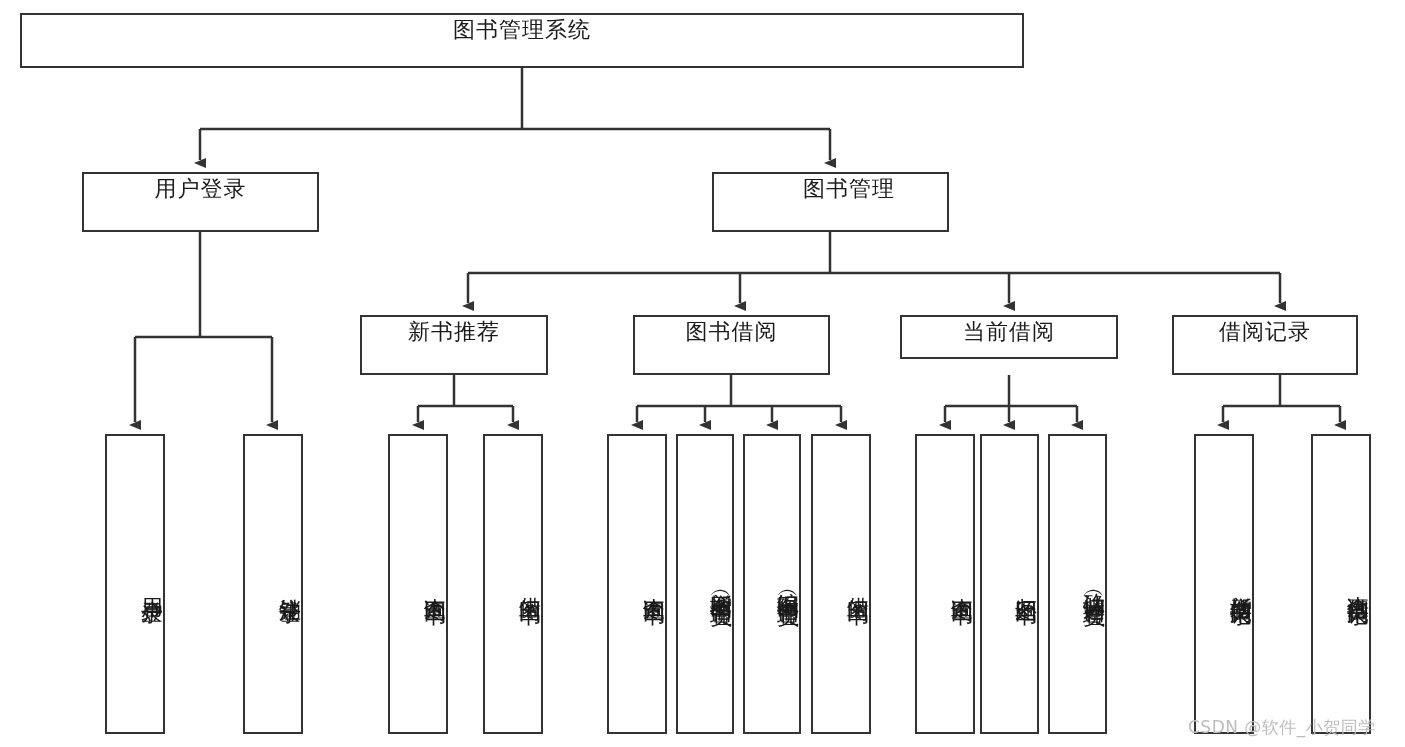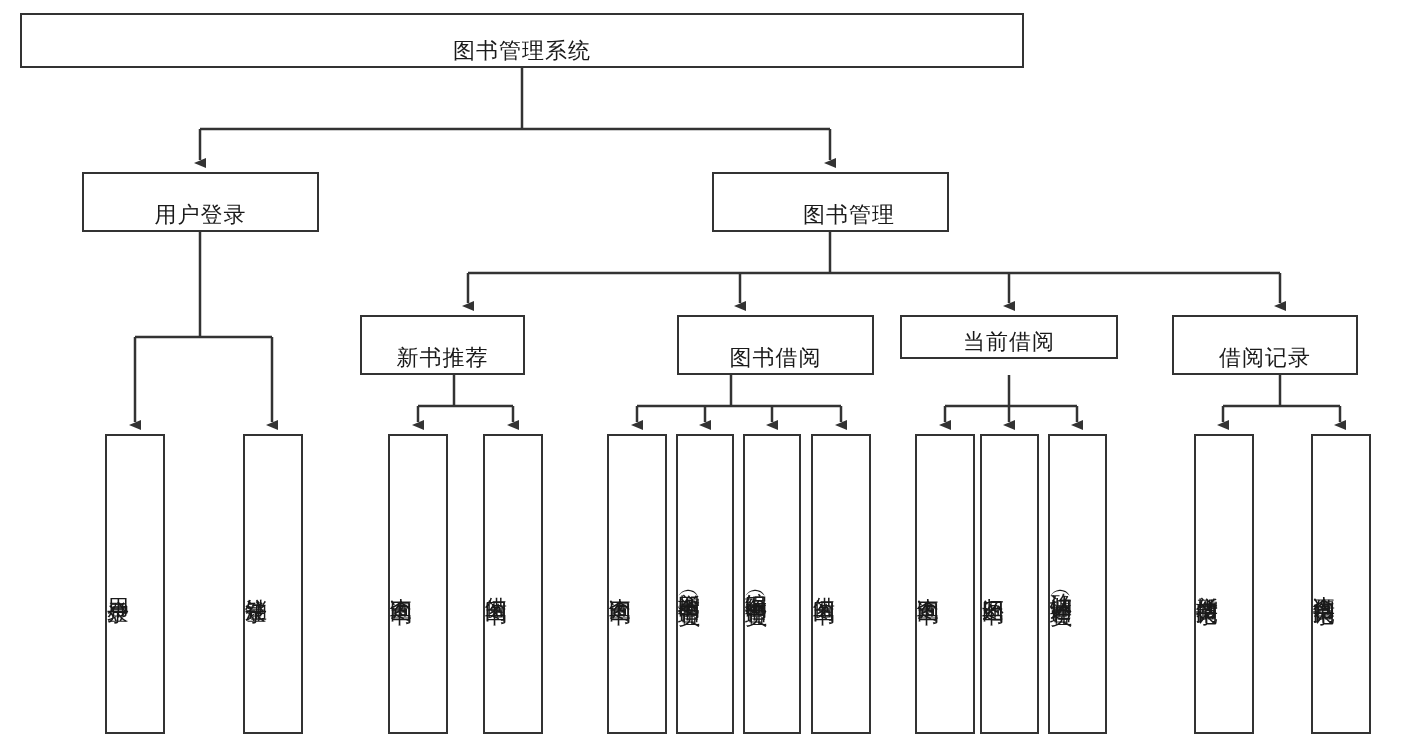--- a/index.html
+++ b/index.html
@@ -25,21 +25,21 @@
     width: 1405px;
     height: 747px;
     pointer-events: none;
   }
   .node {
     position: absolute;
     box-sizing: border-box;
     background: #ffffff;
     border: 2.5px solid #333333;
     display: flex;
-    align-items: flex-end;
+    align-items: flex-start;
     justify-content: center;
     color: #1a1a1a;
   }
   .node.horiz {
     font-size: 22px;
     letter-spacing: 1px;
   }
   .node.vert {
     writing-mode: vertical-rl;
     text-orientation: upright;
@@ -123,25 +123,25 @@
   </div>
 
   <div class="node horiz" style="left:82px; top:172px; width:237px; height:60px;">
     <span>用户登录</span>
   </div>
 
   <div class="node horiz" style="left:712px; top:172px; width:237px; height:60px;padding-left:37px;">
     <span>图书管理</span>
   </div>
 
-  <div class="node horiz" style="left:360px; top:315px; width:165px; height:60px;">
+  <div class="node horiz" style="left:360px; top:315px; width:188px; height:60px;">
     <span>新书推荐</span>
   </div>
 
-  <div class="node horiz" style="left:633px; top:315px; width:197px; height:60px;margin-left:44px;">
+  <div class="node horiz" style="left:633px; top:315px; width:197px; height:60px;">
     <span>图书借阅</span>
   </div>
 
   <div class="node horiz" style="left:900px; top:315px; width:218px; height:44px;">
     <span>当前借阅</span>
   </div>
 
   <div class="node horiz" style="left:1172px; top:315px; width:186px; height:60px;">
     <span>借阅记录</span>
   </div>
@@ -191,14 +191,15 @@
   </div>
 
   <div class="node vert" style="left:1194px; top:434px; width:60px; height:300px;">
     <span class="vtext">新增借阅记录</span>
   </div>
 
   <div class="node vert" style="left:1311px; top:434px; width:60px; height:300px;">
     <span class="vtext">查询借阅记录</span>
   </div>
 
+  <div class="watermark" style="left:1188px; top:716px;">CSDN @软件_小贺同学</div>
 
 </div>
 
 </body></html>

